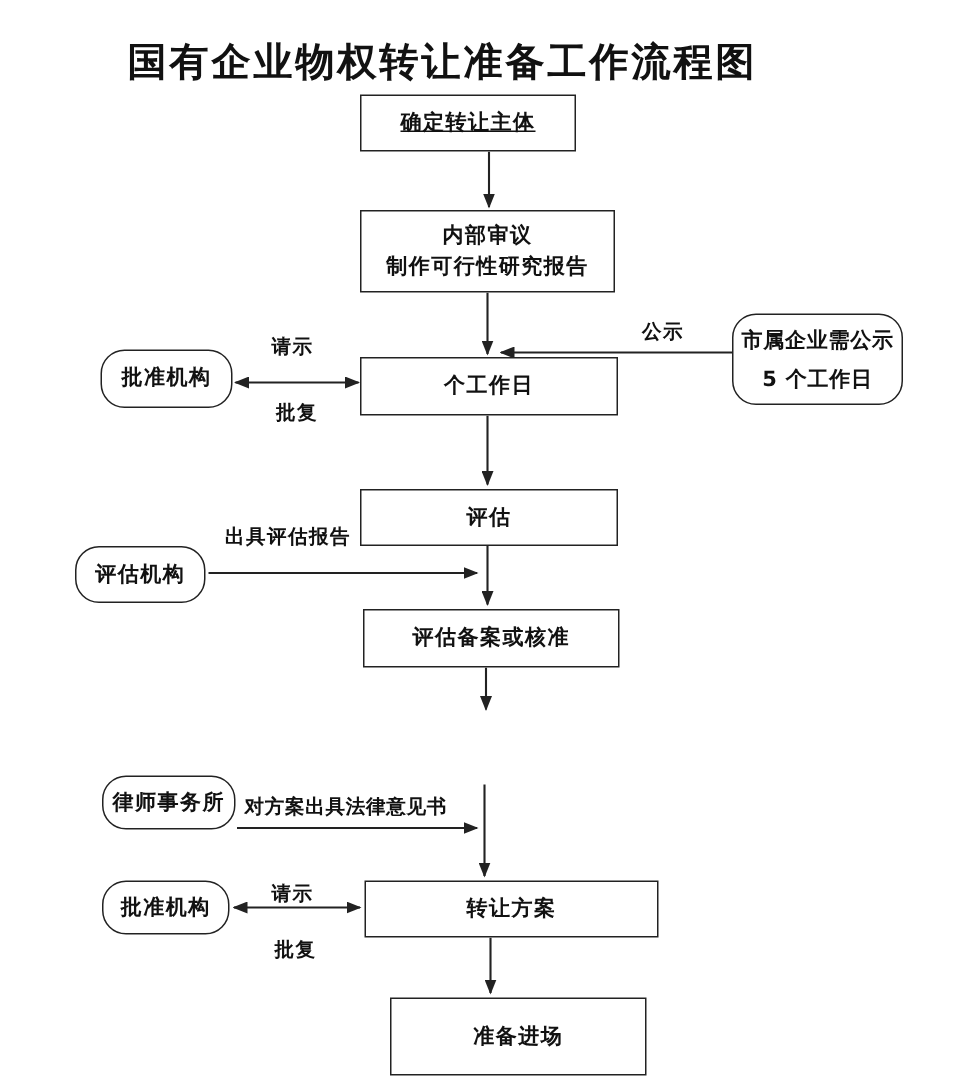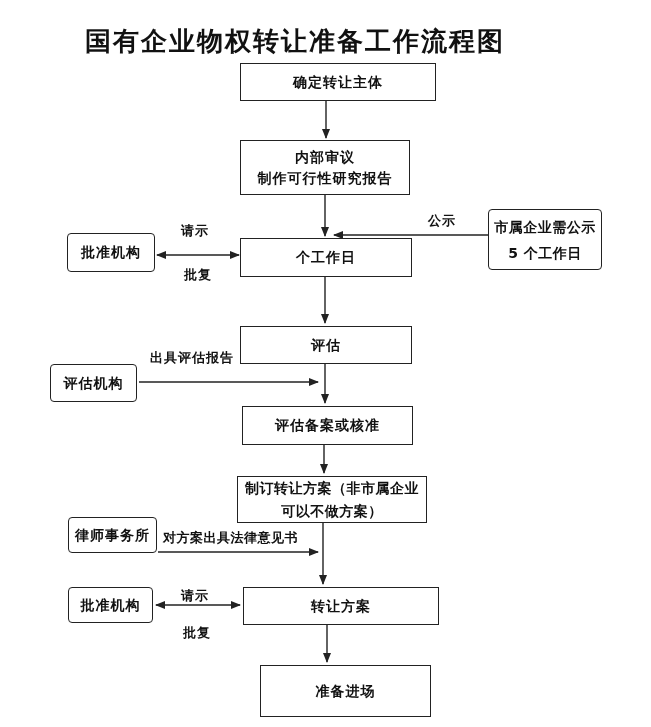--- a/index.html
+++ b/index.html
@@ -37,21 +37,21 @@
     justify-content:center;
     text-align:center;
     font-weight:bold;
     font-size:14px;
     letter-spacing:1px;
     line-height:21px;
     color:var(--text);
     z-index:2;
   }
   .node.rounded{
-    border-radius:4px;
+    border-radius:16px;
   }
   .node .ln{display:block;white-space:nowrap;}
   .node.wide-lines .ln{line-height:23px;}
   .node.notice .ln{line-height:26px;}
   .edge-label{
     position:absolute;
     font-size:13px;
     font-weight:bold;
     letter-spacing:1px;
     white-space:nowrap;
@@ -96,45 +96,41 @@
     <line x1="325" y1="277" x2="325" y2="323" marker-end="url(#ae)"></line>
     <line x1="325" y1="364" x2="325" y2="403" marker-end="url(#ae)"></line>
     <line x1="139" y1="382" x2="318" y2="382" marker-end="url(#ae)"></line>
     <line x1="324" y1="445" x2="324" y2="473" marker-end="url(#ae)"></line>
     <line x1="323" y1="523" x2="323" y2="584" marker-end="url(#ae)"></line>
     <line x1="158" y1="552" x2="318" y2="552" marker-end="url(#ae)"></line>
     <line x1="156" y1="605" x2="240" y2="605" marker-start="url(#as)" marker-end="url(#ae)"></line>
     <line x1="327" y1="625" x2="327" y2="662" marker-end="url(#ae)"></line>
   </svg>
 
-  <div class="node" style="left:240px;top:63px;width:196px;height:38px;">
+  <div class="node" style="left:240px;top:63px;width:144px;height:38px;text-decoration:underline;">
     <span class="ln">确定转让主体</span>
   </div>
 
   <div class="node" style="left:240px;top:140px;width:170px;height:55px;">
     <span class="ln">内部审议</span>
     <span class="ln">制作可行性研究报告</span>
   </div>
 
   <div class="node" style="left:240px;top:238px;width:172px;height:39px;">
     <span class="ln">个工作日</span>
   </div>
 
   <div class="node" style="left:240px;top:326px;width:172px;height:38px;">
     <span class="ln">评估</span>
   </div>
 
   <div class="node" style="left:242px;top:406px;width:171px;height:39px;">
     <span class="ln">评估备案或核准</span>
   </div>
 
-  <div class="node wide-lines" style="left:237px;top:476px;width:190px;height:47px;letter-spacing:0.5px;">
-    <span class="ln">制订转让方案（非市属企业</span>
-    <span class="ln">可以不做方案）</span>
-  </div>
 
   <div class="node" style="left:243px;top:587px;width:196px;height:38px;">
     <span class="ln">转让方案</span>
   </div>
 
   <div class="node" style="left:242px;top:665px;width:171px;height:52px;margin-left:18px;">
     <span class="ln">准备进场</span>
   </div>
 
   <div class="node rounded" style="left:67px;top:233px;width:88px;height:39px;">

